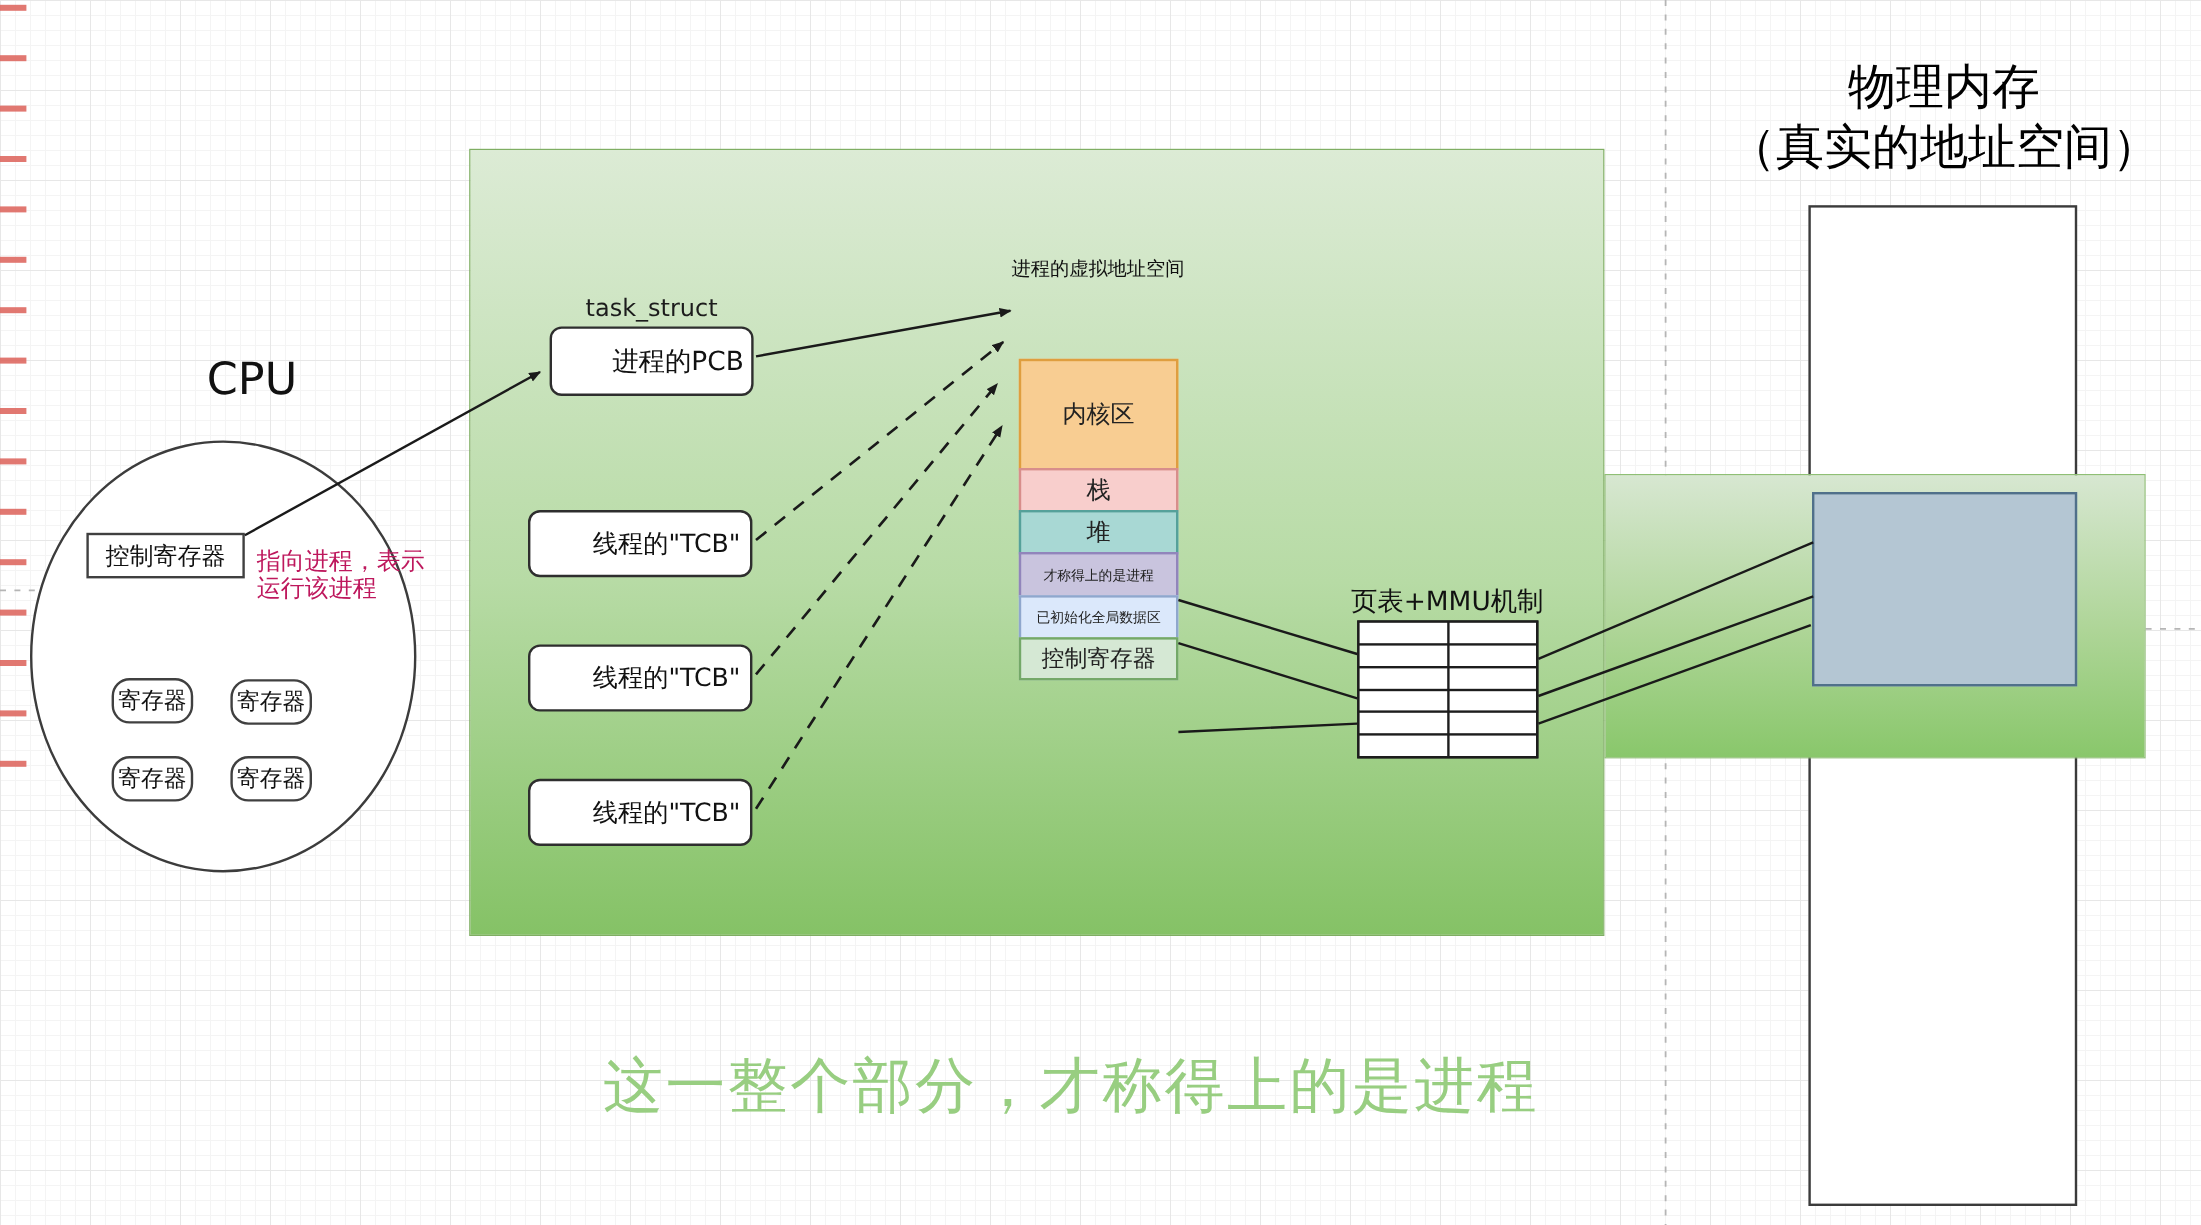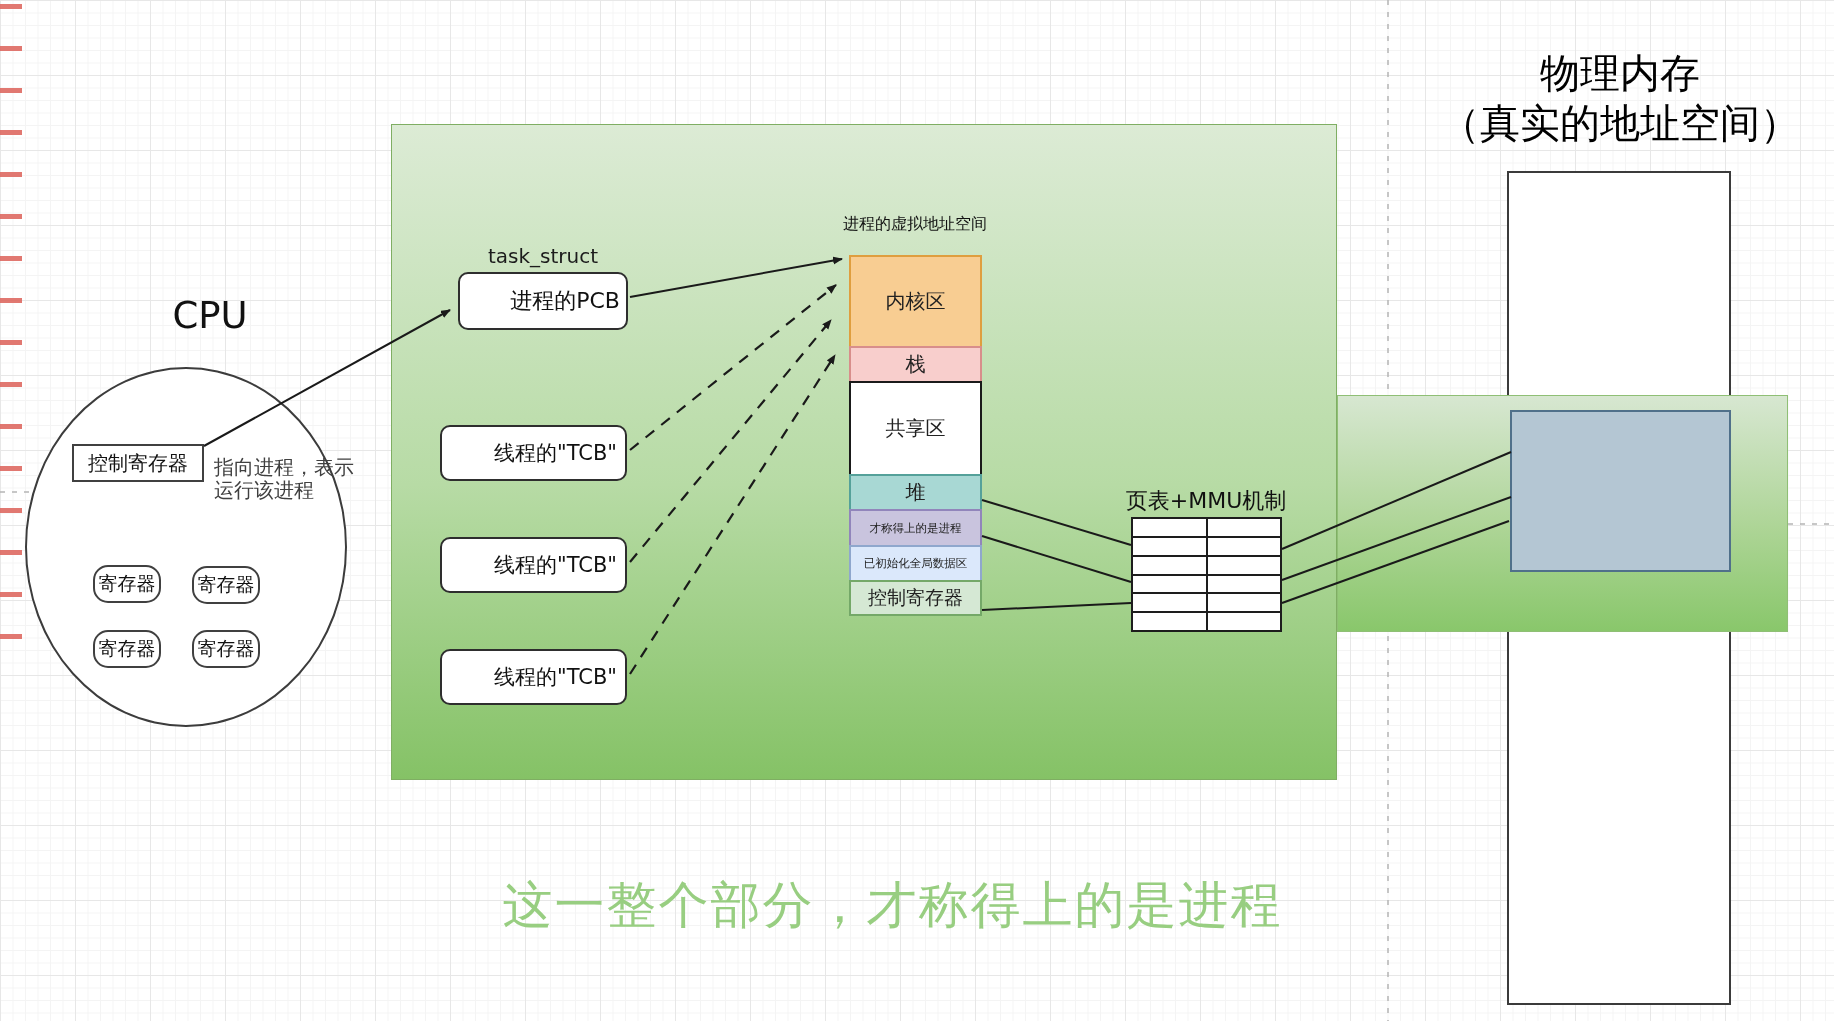--- a/index.html
+++ b/index.html
@@ -17,21 +17,21 @@
   .abs{position:absolute;}
   .layer0{position:absolute;left:0;top:0;z-index:0;pointer-events:none;}
   .lines{position:absolute;left:0;top:0;z-index:10;pointer-events:none;}
 
   
   .cpu-title{left:150px;top:294px;width:120px;text-align:center;font-size:37px;color:#111;z-index:2;}
   .cpu-circle{left:25px;top:367px;width:318px;height:356px;border:2px solid #3c3c3c;border-radius:50%;background:#fff;z-index:1;}
   .ctrl-reg{left:72px;top:444px;width:132px;height:38px;z-index:2;}
   .small-box{background:#fff;border:2px solid #404040;display:flex;align-items:center;justify-content:center;font-size:20px;color:#111;box-sizing:border-box;}
   .reg-box{width:68px;height:38px;font-size:19px;z-index:2;position:absolute;border-radius:15px;}
-  .pointer-note{left:214px;top:456px;width:142px;font-size:20px;line-height:23px;color:#404040;z-index:2;}
+  .pointer-note{left:214px;top:456px;width:142px;font-size:20px;line-height:23px;color:#be185d;z-index:2;}
 
   
   .green-box{left:391px;top:124px;width:946px;height:656px;
     background:linear-gradient(to bottom,#dcebd5 0%,#b7dba5 55%,#85c266 100%);
     border:1px solid #7fae63;box-sizing:border-box;z-index:1;}
   .green-band{left:1337px;top:395px;width:451px;height:237px;
     background:linear-gradient(to bottom,#d7e7d1 0%,#aed597 55%,#89c76b 100%);
     border:1px solid #8fbf75;box-sizing:border-box;z-index:3;}
 
   
@@ -41,21 +41,21 @@
 
   
   .ts-label{left:458px;top:244px;width:170px;text-align:center;font-size:20px;color:#1c1c1c;z-index:2;}
   .round-box{background:#fff;border:2px solid #2e2e2e;border-radius:10px;display:flex;align-items:center;justify-content:center;color:#111;box-sizing:border-box;position:absolute;z-index:2;padding-left:44px;}
   .pcb-box{left:458px;top:272px;width:170px;height:58px;font-size:22px;}
   .tcb-box{left:440px;width:187px;height:56px;font-size:21px;}
 
   
   .vas-title{left:805px;top:214px;width:220px;text-align:center;font-size:16px;color:#111;z-index:2;}
   .vas-stack{left:849px;top:255px;width:133px;z-index:2;}
-  .vas-seg{box-sizing:border-box;border:2px solid #888;display:flex;align-items:center;justify-content:center;color:#222;width:133px;}
+  .vas-seg{box-sizing:border-box;border:2px solid #888;display:flex;align-items:center;justify-content:center;color:#222;width:133px;margin-top:44px;}
   .vas-seg + .vas-seg{margin-top:-2px;}
 
   
   .pt-title{left:1106px;top:486px;width:200px;text-align:center;font-size:22px;color:#111;z-index:3;}
   .pt-grid{left:1131px;top:517px;width:151px;height:115px;display:grid;grid-template-columns:1fr 1fr;grid-template-rows:repeat(6,1fr);background:#1d1d1d;gap:2px;border:2px solid #1d1d1d;box-sizing:border-box;z-index:3;}
   .pt-cell{background:#fff;}
 
   
   .caption{left:400px;top:872px;width:985px;text-align:center;font-size:50px;color:#98ce81;letter-spacing:2px;z-index:2;}
 
@@ -97,21 +97,20 @@
 <div id="tcbs">
     <div class="round-box tcb-box" style="top: 425px;">线程的"TCB"</div>
     <div class="round-box tcb-box" style="top: 537px;">线程的"TCB"</div>
     <div class="round-box tcb-box" style="top: 649px;">线程的"TCB"</div>
   </div>
 
 <div class="abs vas-title">进程的虚拟地址空间</div>
 <div class="abs vas-stack">
     <div class="vas-seg" style="height: 93px; background: rgb(248, 205, 146); border-color: rgb(223, 158, 63); font-size: 20px;">内核区</div>
     <div class="vas-seg" style="height: 37px; background: rgb(248, 206, 204); border-color: rgb(216, 142, 139); font-size: 20px;">栈</div>
-    <div class="vas-seg" style="height: 95px; background: rgb(255, 255, 255); border-color: rgb(26, 26, 26); font-size: 20px;">共享区</div>
     <div class="vas-seg" style="height: 37px; background: rgb(168, 216, 212); border-color: rgb(85, 161, 154); font-size: 20px;">堆</div>
     <div class="vas-seg" style="height: 38px; background: rgb(201, 196, 222); border-color: rgb(145, 133, 187); font-size: 11.5px;">才称得上的是进程</div>
     <div class="vas-seg" style="height: 37px; background: rgb(219, 232, 251); border-color: rgb(143, 167, 205); font-size: 11.5px;">已初始化全局数据区</div>
     <div class="vas-seg" style="height: 36px; background: rgb(213, 232, 212); border-color: rgb(116, 168, 104); font-size: 19px;">控制寄存器</div>
   </div>
 
 <div class="abs pt-title">页表+MMU机制</div>
 <div class="abs pt-grid">
     <div class="pt-cell"></div>
     <div class="pt-cell"></div>

